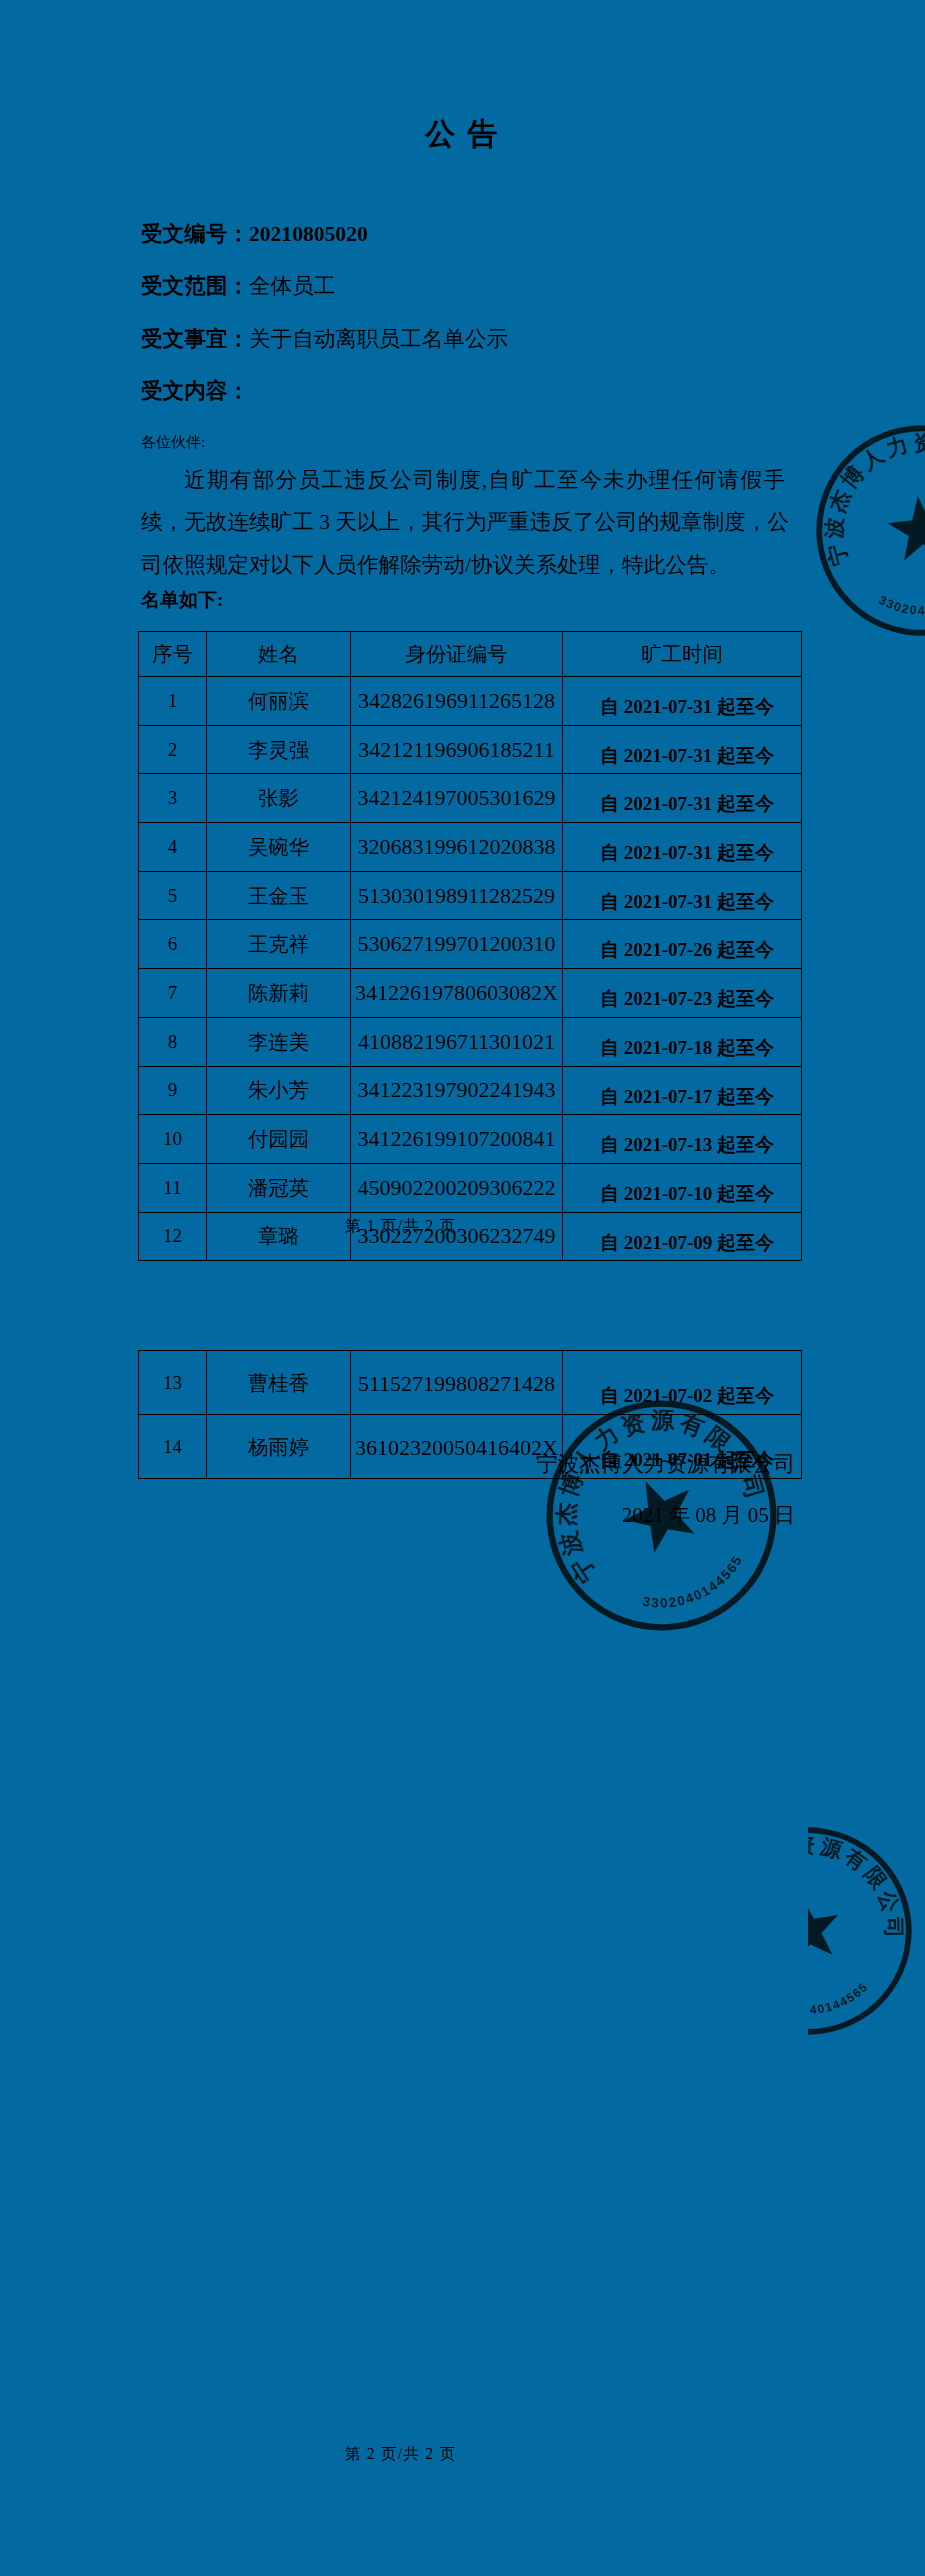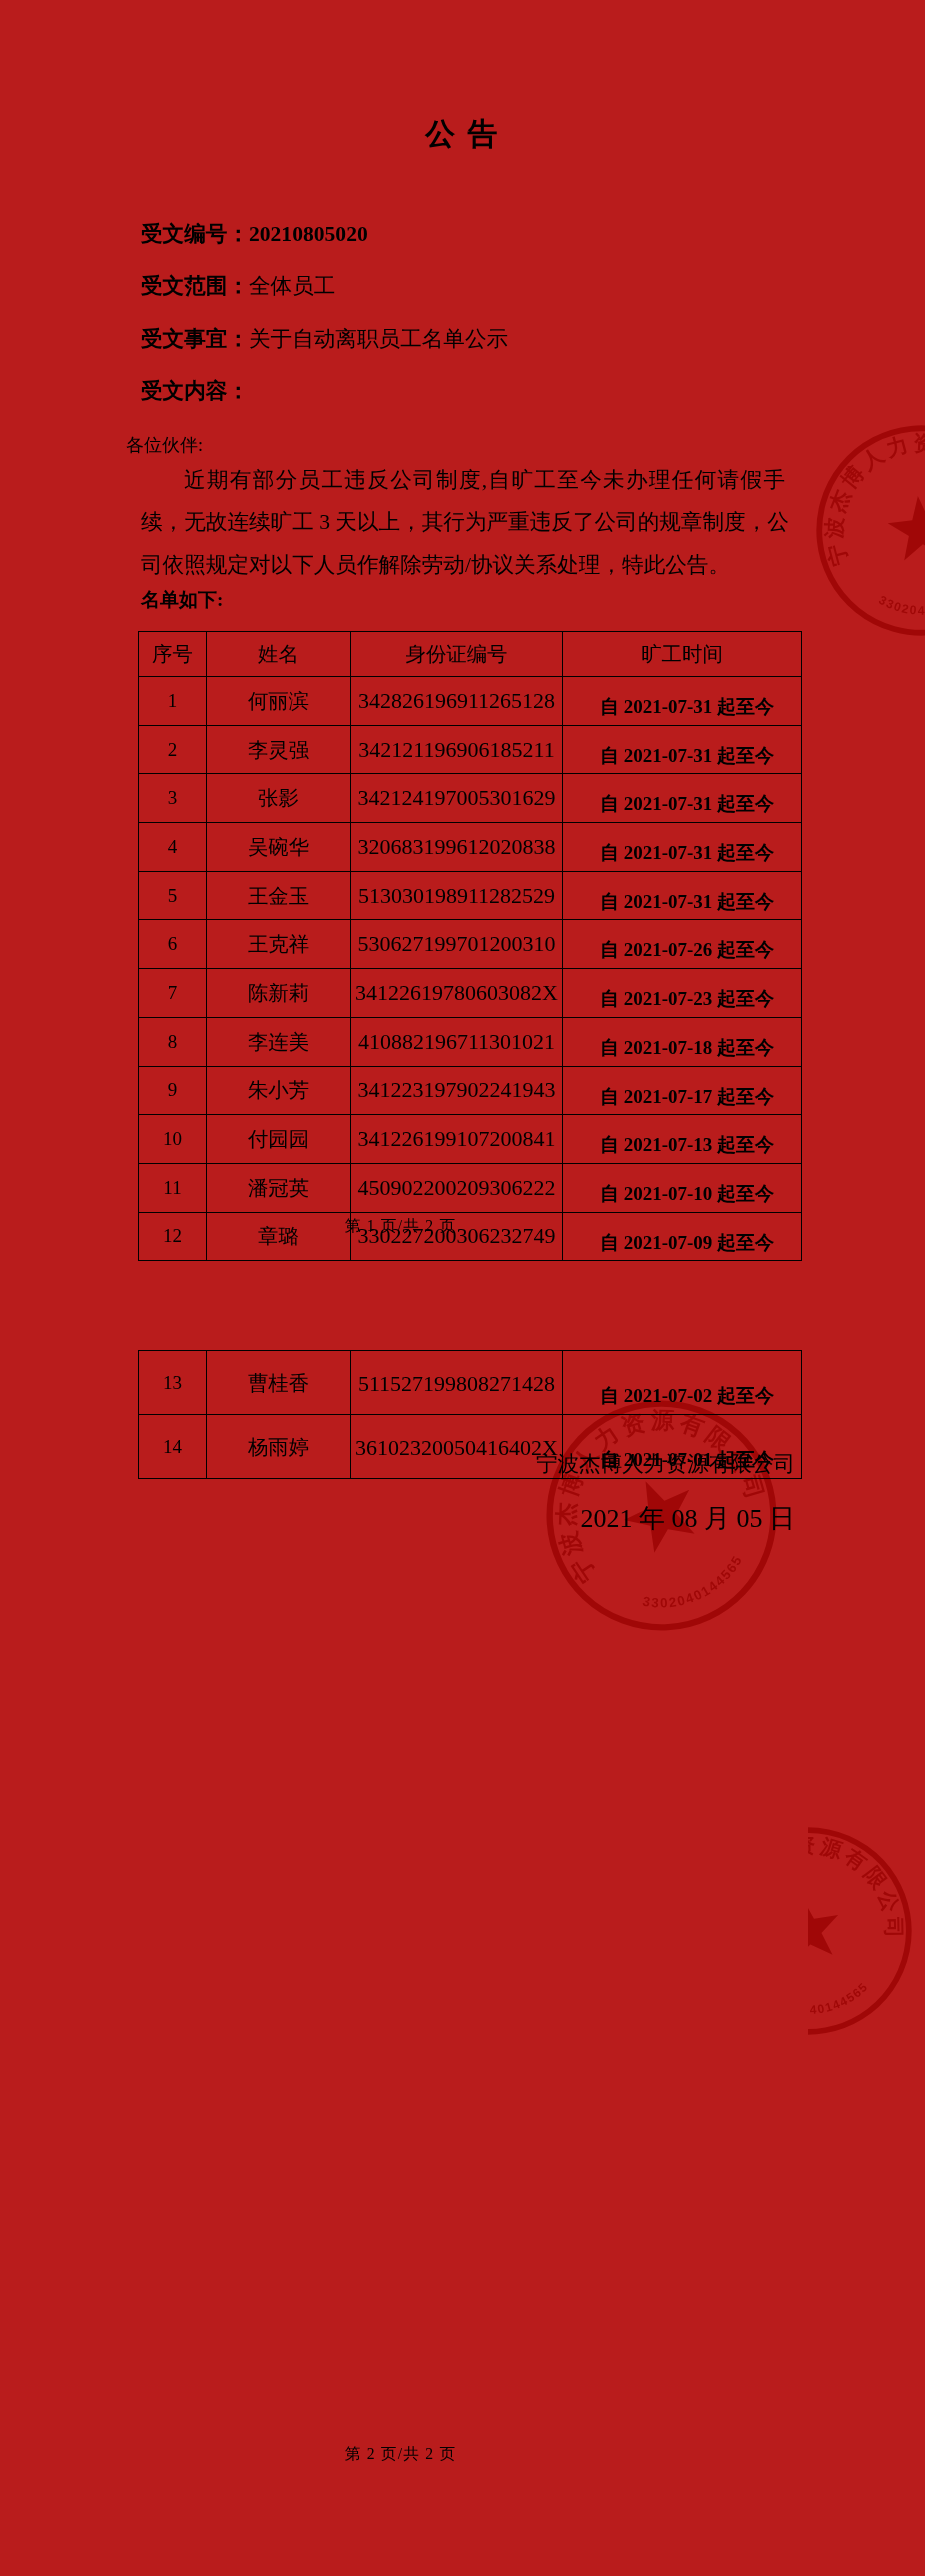--- a/index.html
+++ b/index.html
@@ -1,36 +1,36 @@
 <!DOCTYPE html>
 <html style="--red: #d9241c;font-size:9.3px"><head>
 <meta charset="utf-8">
 <style>
   :root { --red:#d9241c; --ink:#000; }
   html,body{margin:0;padding:0;background:#fff;}
   #page{
     position:relative; width:925px; height:2576px;
-    background:#b91c1c; overflow:hidden;
+    background:#0369a1; overflow:hidden;
     font-family:"Liberation Serif","DejaVu Serif",serif;
     color:var(--ink);
   }
   .abs{position:absolute;}
 
   .doc-title{
     top:114px; left:0; width:925px; text-align:center;
     font-size:30px; font-weight:bold; letter-spacing:2.3px;
   }
 
   .field-line{ left:141px; font-size:21.6px; line-height:1.15; white-space:nowrap;text-align:right;}
   .field-label{ font-weight:bold; }
   .field-value{ font-weight:normal; }
   .field-value.bold{ font-weight:bold; }
   .fl-0{ top:222px; } .fl-1{ top:274px; } .fl-2{ top:327px; } .fl-3{ top:379px; }
 
-  .greeting{ top:433px; left:126px; font-size:18px; }
+  .greeting{ top:433px; left:141px; font-size:15px; }
 
   .para-line{
     left:141px; width:644px; font-size:21.6px; white-space:nowrap;
     text-align:justify; text-align-last:justify;
   }
   .pl-0{ top:465px; padding-left:43px; width:601px; }
   .pl-1{ top:507px; }
   .pl-2{ top:550px; text-align-last:left; }
 
   .list-intro{ top:587px; left:141px; font-size:19px; font-weight:bold; }
@@ -60,21 +60,21 @@
   .t2 td:nth-child(3){ vertical-align:top; padding-top:20px; }
 
   .page-footer{
     left:0; width:801px; text-align:center; font-size:15.7px; letter-spacing:1.2px;
   }
   .pf-1{ top:1216px; } .pf-2{ top:2444px; }
 
   .signature{ top:1449px; left:533px; width:262px; text-align:right;
     font-size:21.6px; white-space:nowrap; }
   .sign-date{ top:1501px; left:533px; width:262px; text-align:right;
-    font-size:26px; white-space:nowrap; }
+    font-size:21px; white-space:nowrap; }
 
   svg.stamp{ position:absolute; mix-blend-mode:multiply; opacity:0.88; }
   .stamp-1{ left:815px; top:424px;  width:213px; height:213px; }
   .stamp-2{ left:545px;  top:1399px; width:233px; height:233px; }
   .stamp-3{ left:703px; top:1826px; width:210px; height:210px;
             clip-path:inset(0 0 0 50%); }
   .seal-ring{ fill:none; stroke:var(--red); stroke-width:11; }
   .seal-arc-text{ fill:var(--red); font-size:40px; font-weight:bold;
     letter-spacing:7px; font-family:"Liberation Serif","DejaVu Serif",serif; }
   .seal-num-text{ fill:var(--red); font-size:23px; font-weight:bold;

